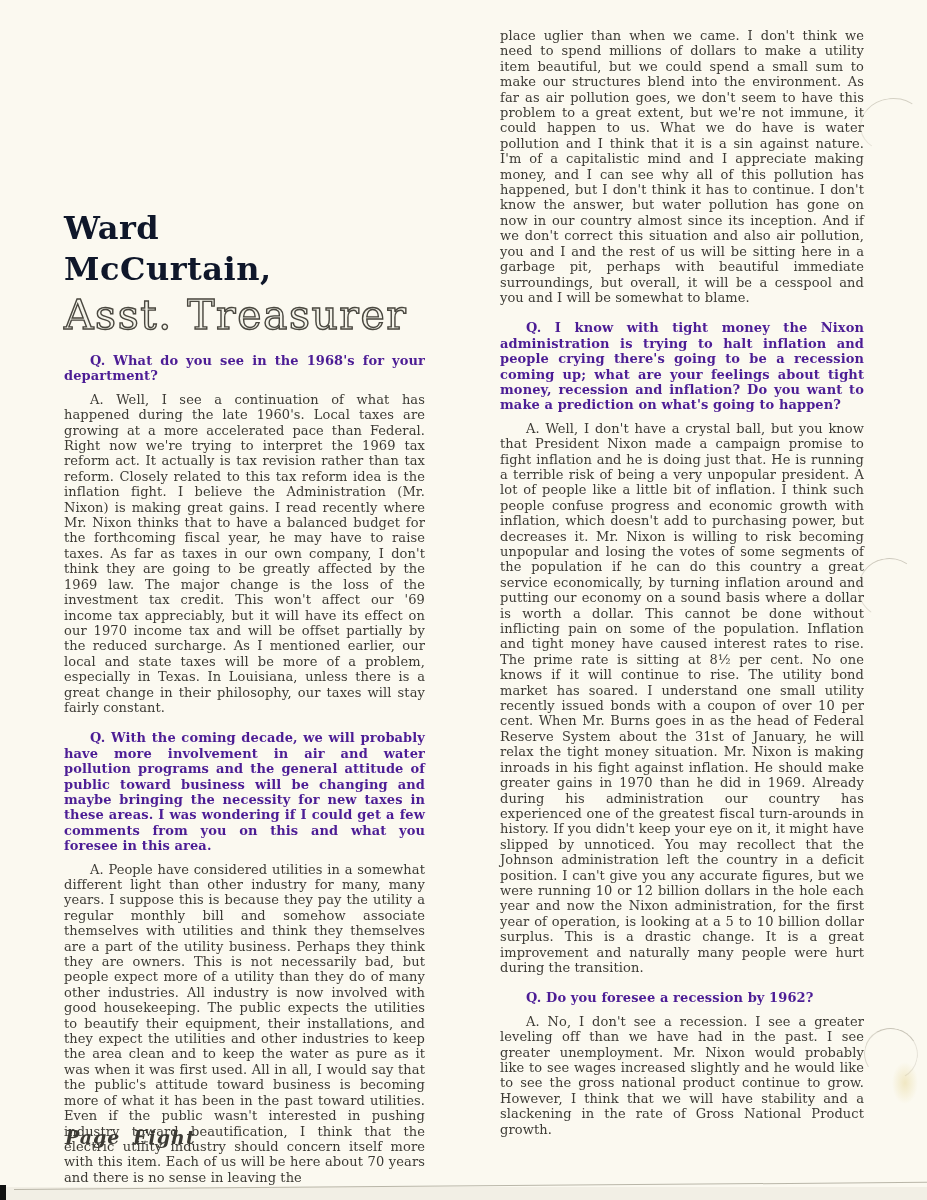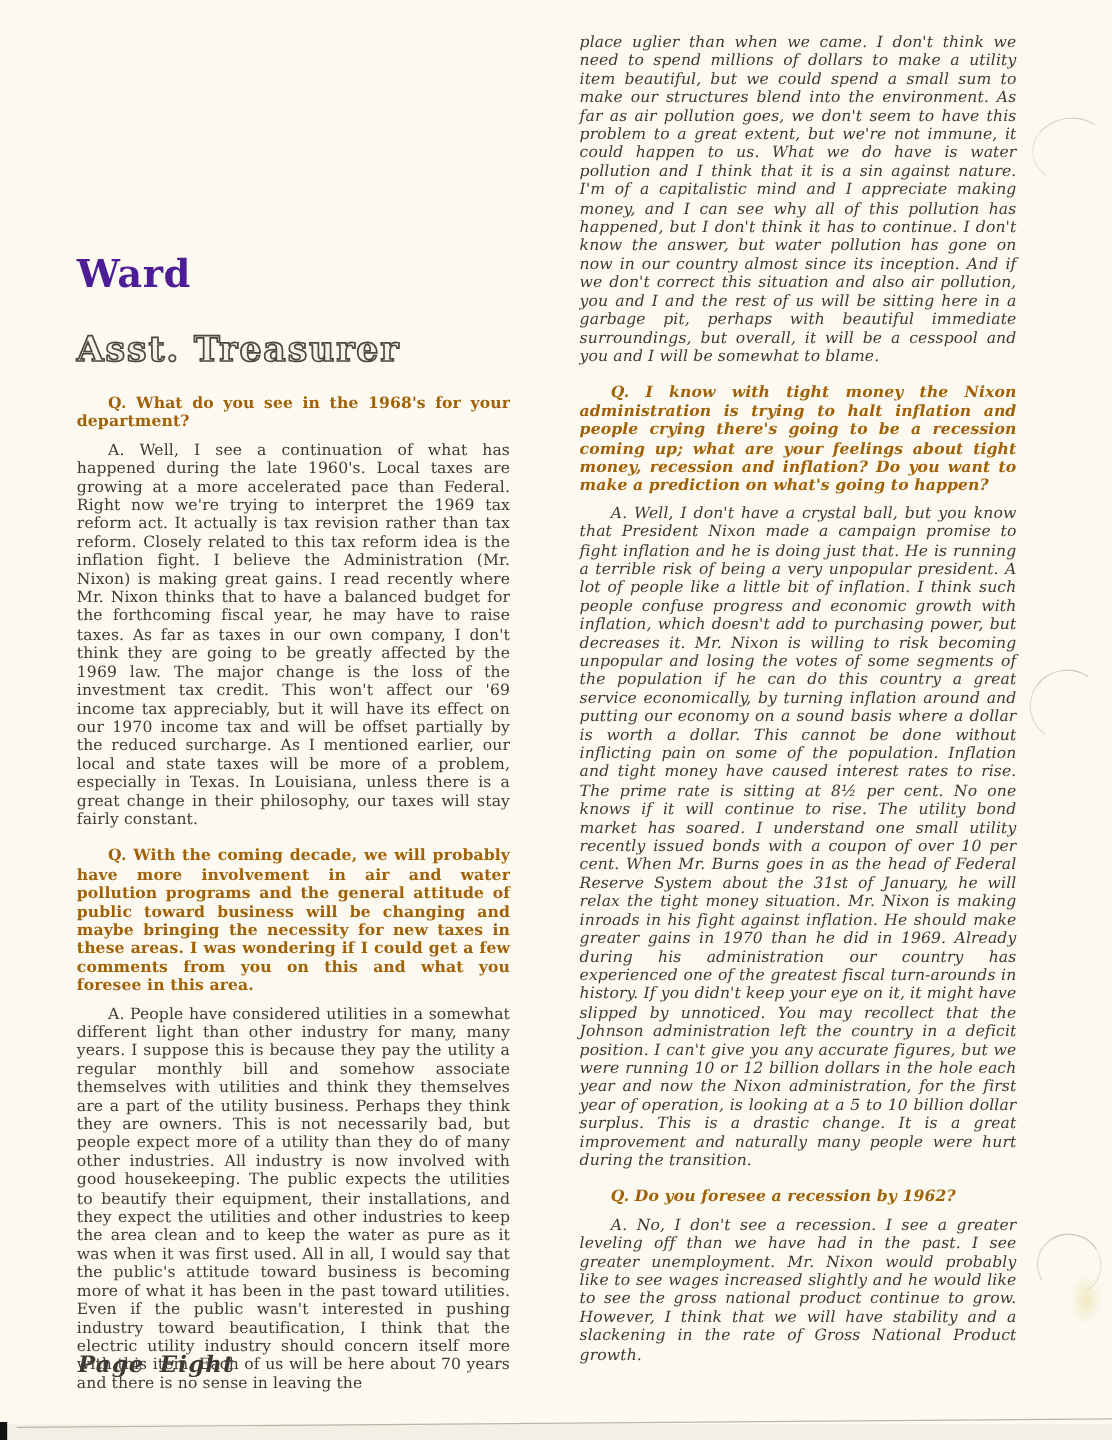--- a/index.html
+++ b/index.html
@@ -13,48 +13,48 @@
     color:#3c3a34;
   }
   .col {
     position:absolute;
     text-align:justify;
     font-size:13px;
     line-height:15.4px;
     letter-spacing:0.1px;
   }
   .col-left  { left:64px;  top:200px; width:361px; }
-  .col-right { left:483px; top:28px;  width:364px;font-style:italic; }
+  .col-right { left:500px; top:28px;  width:364px; }
 
   .title-block { margin:8px 0 4px 0; }
   .title-line {
     font-weight:bold;
     font-size:32px;
     line-height:41px;
-    color:#4c1d95;
+    color:#0f172a;
     letter-spacing:0.5px;
     text-align:left;
   }
   .title-outline {
-    font-weight:bold;
-    font-size:29px;
+    font-weight:normal;
+    font-size:41px;
     line-height:46px;
-    margin-top:19px;
+    margin-top:2px;
     letter-spacing:1.5px;
     color:rgba(251,249,240,0.9);
     -webkit-text-stroke:1.4px #4a4840;
     text-shadow:0 0 1px rgba(70,68,60,0.35);
     text-align:left;
   }
 
   .para { margin:0 0 6px 0; text-indent:26px; }
   .para.no-indent { text-indent:0; }
   .question {
     font-weight:bold;
-    color:#a16207;
+    color:#4c1d95;
     margin:15px 0 8px 0;
   }
   .answer { margin:0 0 4px 0; }
 
   .footer {
     position:absolute;
     left:65px; top:1126px;
     font-style:italic;
     font-weight:bold;
     font-size:19px;
@@ -100,20 +100,21 @@
   }
 </style>
 </head>
 <body>
 
 <div class="page">
 
   <div class="col col-left">
     <div class="title-block">
       <div class="title-line">Ward</div>
+      <div class="title-line">McCurtain,</div>
       <div class="title-outline">Asst. Treasurer</div>
     </div>
 
     <p class="para question">Q.  What do you see in the 1968's for your department?</p>
     <p class="para answer">A.  Well, I see a continuation of what has happened during the late 1960's. Local taxes are growing at a more accelerated pace than Federal. Right now we're trying to interpret the 1969 tax reform act. It actually is tax revision rather than tax reform. Closely related to this tax reform idea is the inflation fight. I believe the Administration (Mr. Nixon) is making great gains. I read recently where Mr. Nixon thinks that to have a balanced budget for the forthcoming fiscal year, he may have to raise taxes. As far as taxes in our own company, I don't think they are going to be greatly affected by the 1969 law. The major change is the loss of the investment tax credit. This won't affect our '69 income tax appreciably, but it will have its effect on our 1970 income tax and will be offset partially by the reduced surcharge. As I mentioned earlier, our local and state taxes will be more of a problem, especially in Texas. In Louisiana, unless there is a great change in their philosophy, our taxes will stay fairly constant.</p>
     <p class="para question">Q.  With the coming decade, we will probably have more involvement in air and water pollution programs and the general attitude of public toward business will be changing and maybe bringing the necessity for new taxes in these areas. I was wondering if I could get a few comments from you on this and what you foresee in this area.</p>
     <p class="para answer">A.  People have considered utilities in a somewhat different light than other industry for many, many years. I suppose this is because they pay the utility a regular monthly bill and somehow associate themselves with utilities and think they themselves are a part of the utility business. Perhaps they think they are owners. This is not necessarily bad, but people expect more of a utility than they do of many other industries. All industry is now involved with good housekeeping. The public expects the utilities to beautify their equipment, their installations, and they expect the utilities and other industries to keep the area clean and to keep the water as pure as it was when it was first used. All in all, I would say that the public's attitude toward business is becoming more of what it has been in the past toward utilities. Even if the public wasn't interested in pushing industry toward beautification, I think that the electric utility industry should concern itself more with this item. Each of us will be here about 70 years and there is no sense in leaving the</p>
   </div>
 
   <div class="col col-right">

